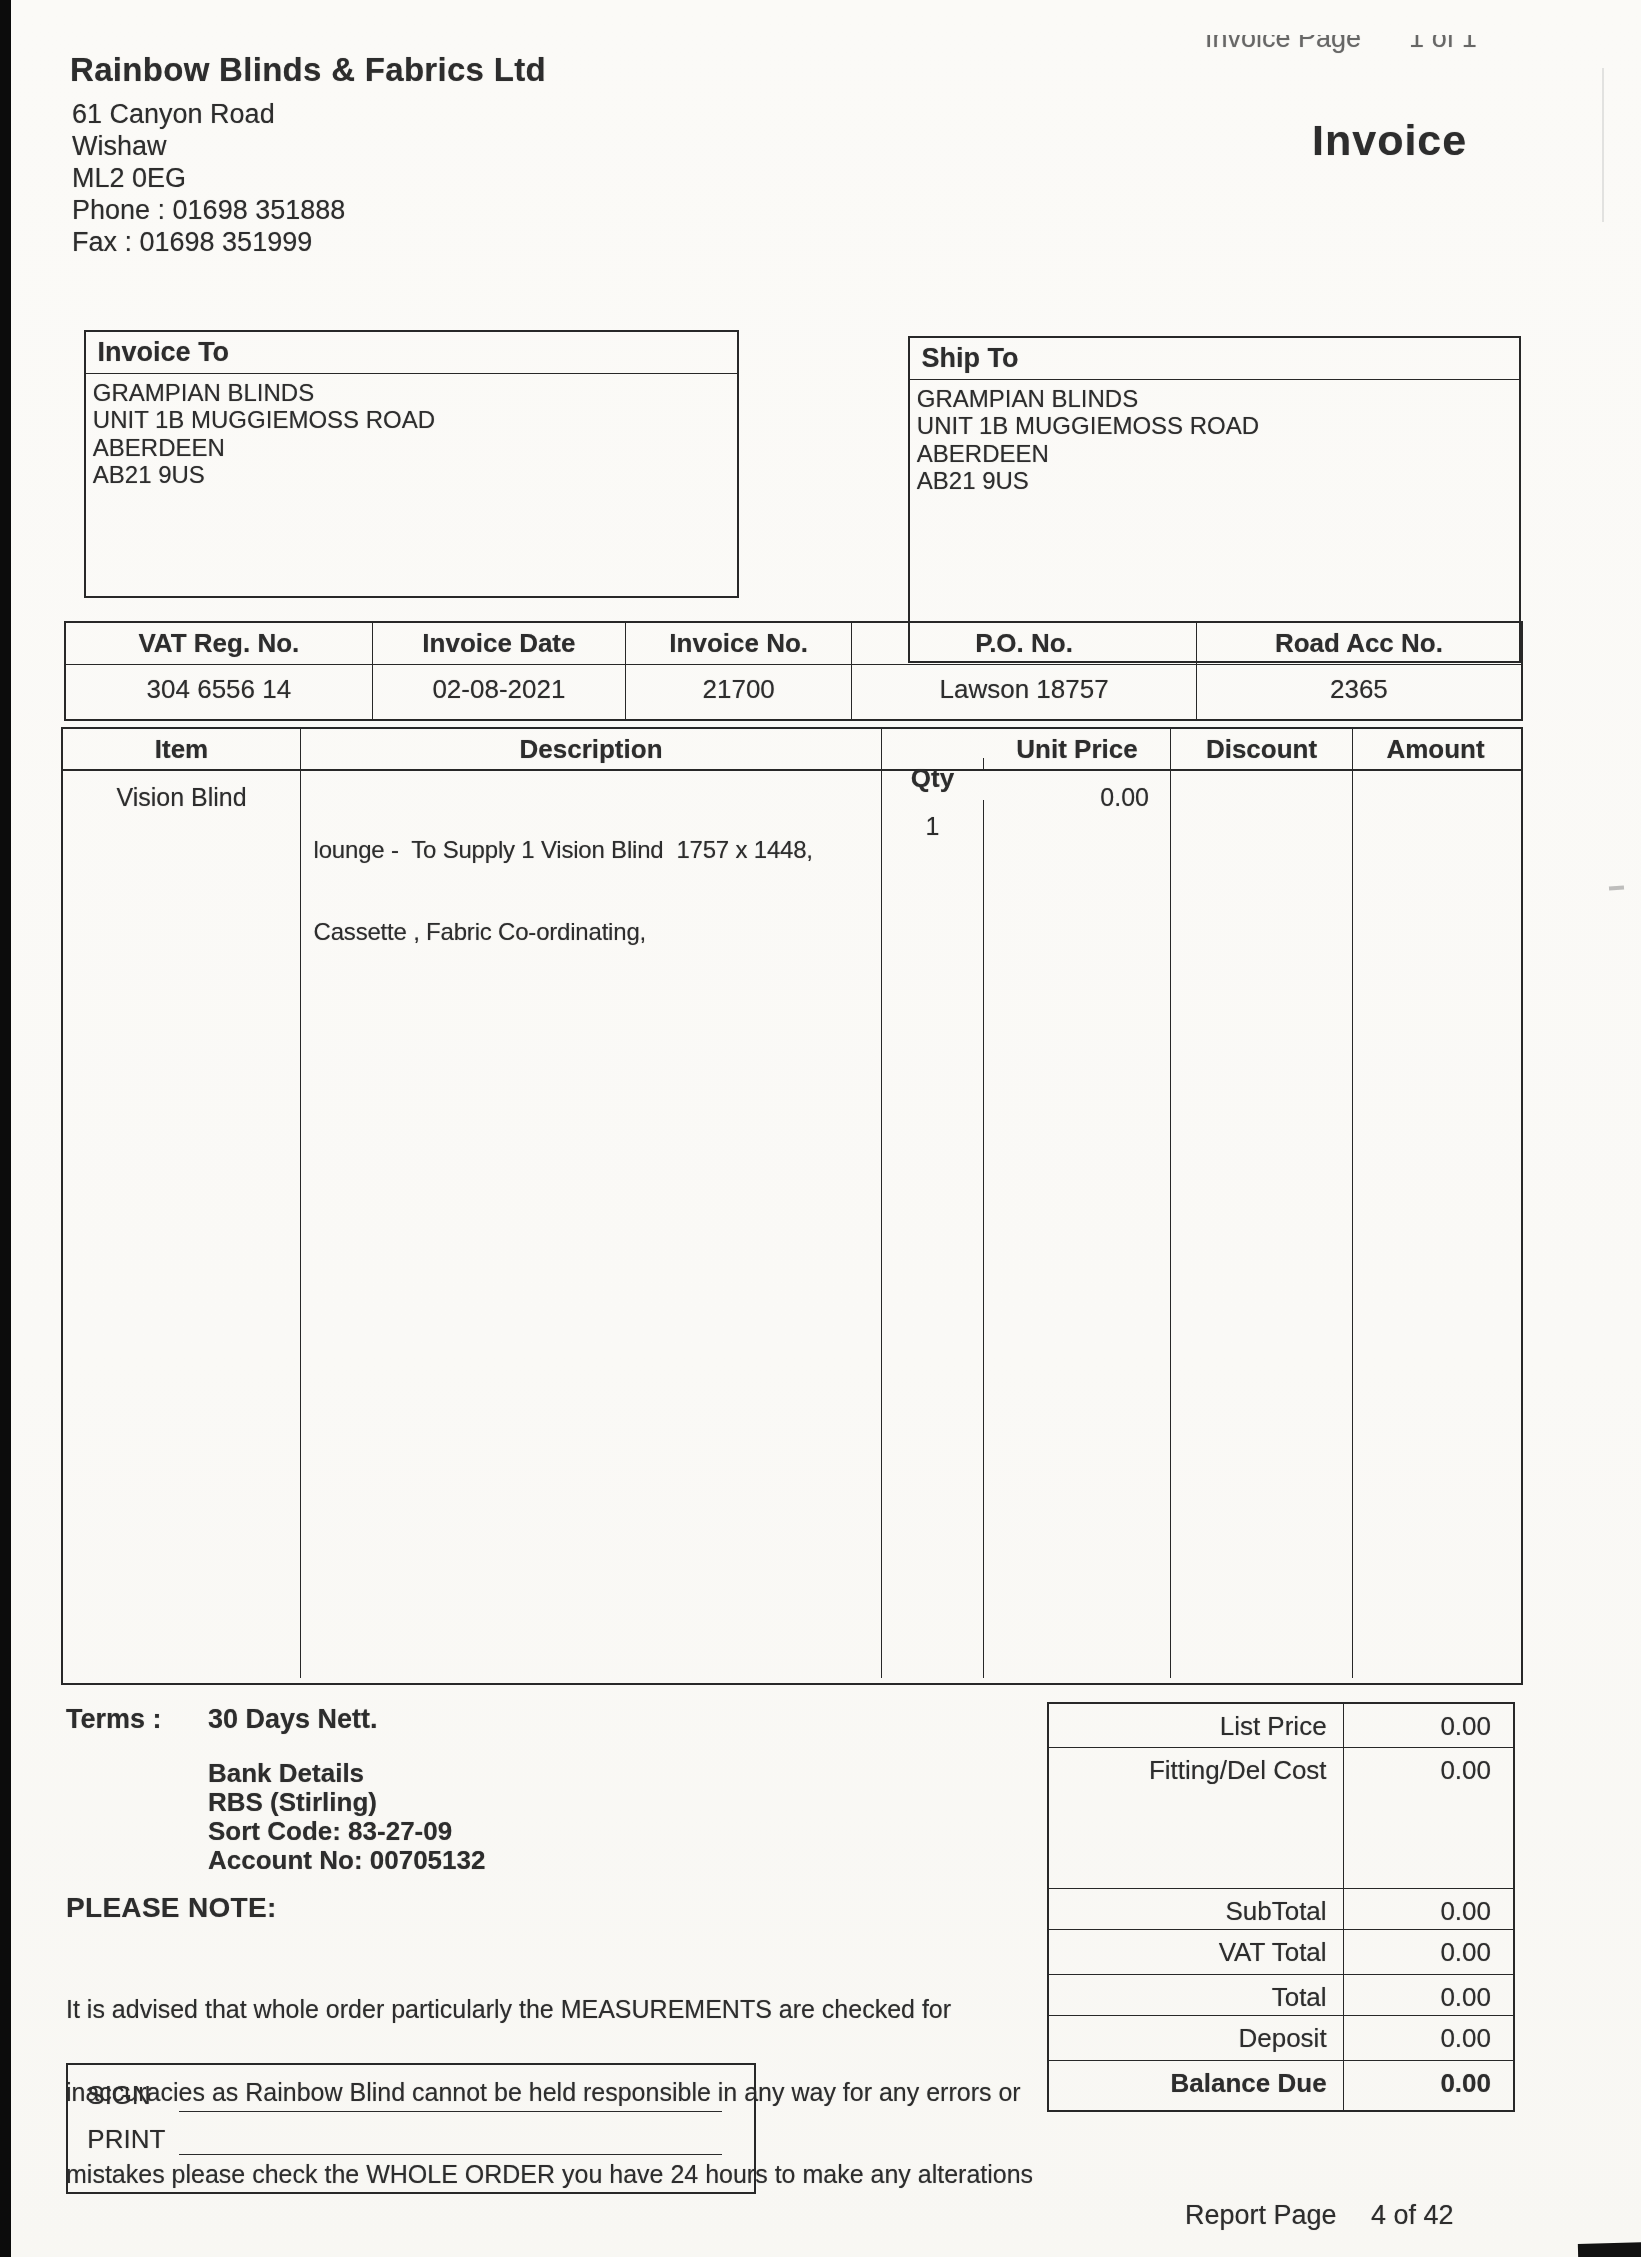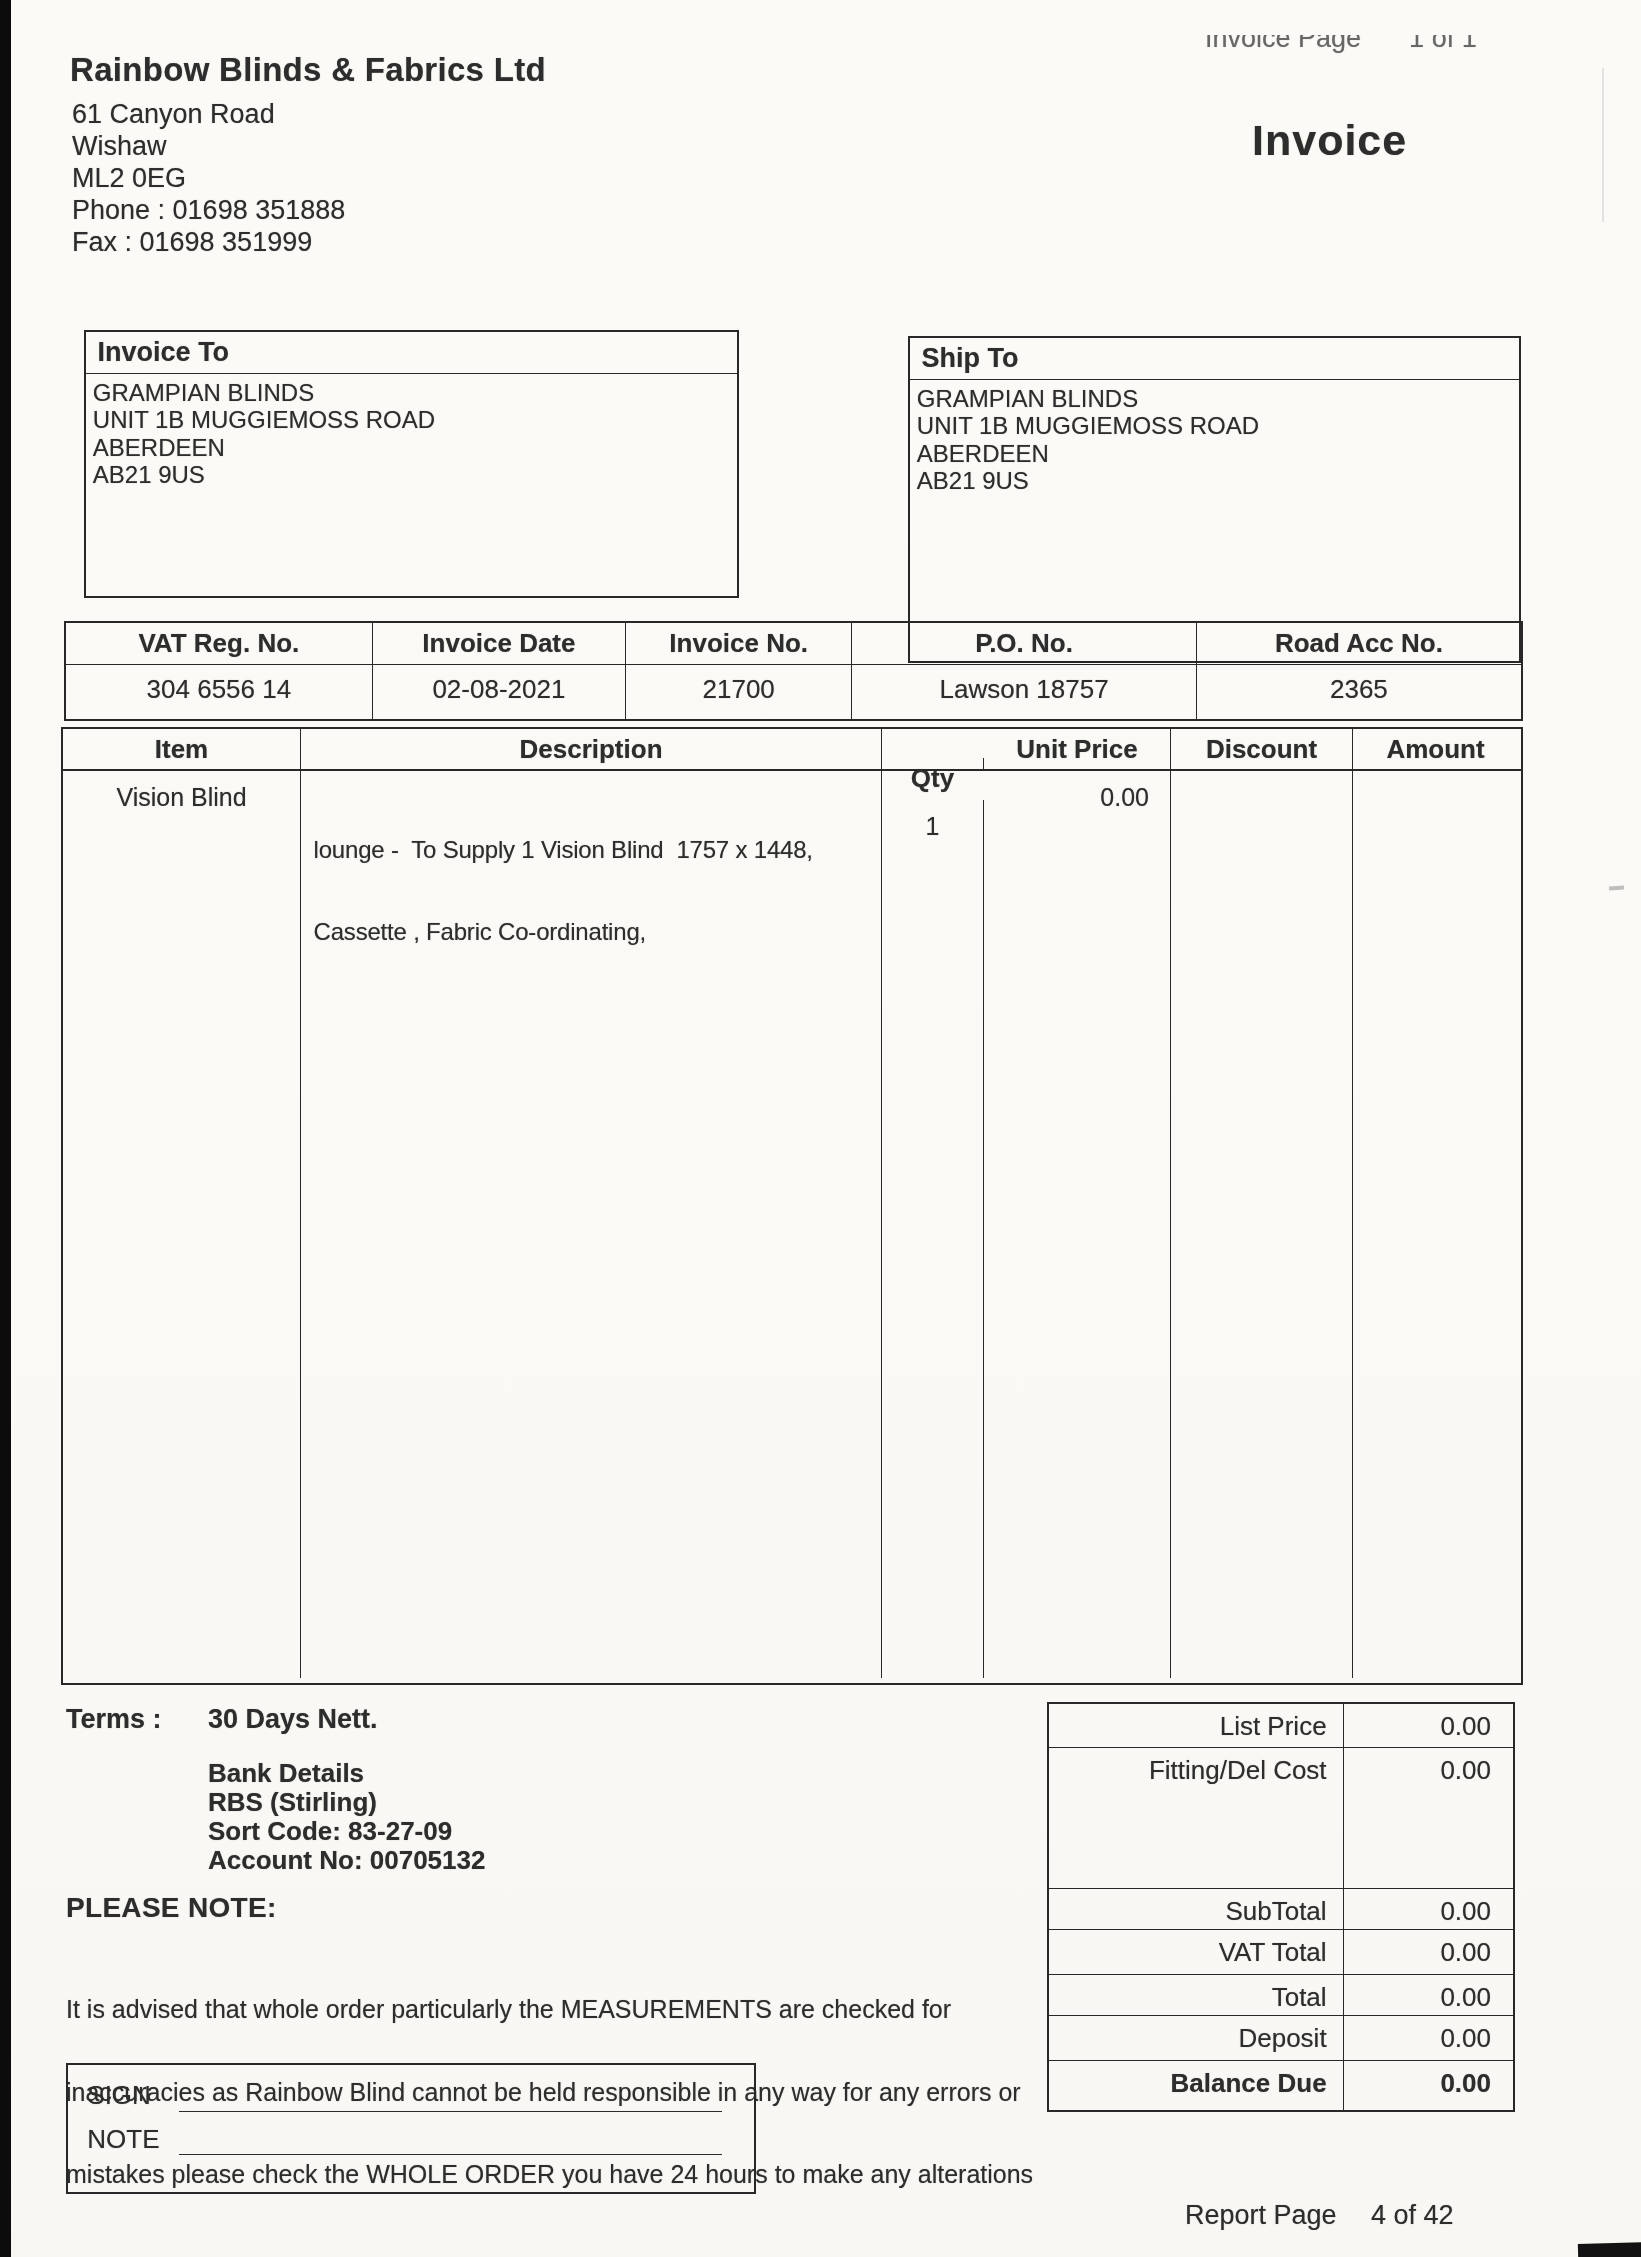--- a/index.html
+++ b/index.html
@@ -15,21 +15,21 @@
   
   .edge-strip{left:0;top:0;width:10.6px;height:2257px;background:#0c0c0c;}
   .corner-mark{left:1578px;top:2243px;width:68px;height:14.5px;background:#121212;transform:rotate(-1.5deg);}
   .speckle-dash{left:1609px;top:886px;width:15.4px;height:3.9px;background:#8d8d8d;opacity:.55;transform:rotate(-4deg);}
   .fold-line{left:1602px;top:68px;width:1.9px;height:154px;background:#c9c9c9;opacity:.5;}
 
   
   .clip-head{left:1205px;top:35px;width:328px;height:27px;overflow:hidden;opacity:.82;}
   .clip-head .inner{position:relative;top:-11.6px;display:flex;gap:48px;font-size:27px;color:#474747;white-space:nowrap;}
 
-  .doc-title{left:1252px;top:116px;font-size:43px;font-weight:bold;letter-spacing:1px;}
+  .doc-title{left:1312px;top:116px;font-size:43px;font-weight:bold;letter-spacing:1px;}
 
   .company-name{left:70px;top:51px;font-size:33px;font-weight:bold;letter-spacing:0.3px;}
   .company-address{left:72px;top:98px;font-size:27px;line-height:32px;}
 
   
   .addr-box{border:2.9px solid #282828;}
   .box-invoice-to{left:84px;top:330px;width:655px;height:268px;}
   .box-ship-to{left:908px;top:336px;width:613px;height:327px;}
   .addr-box .hd{height:42px;border-bottom:1.9px solid #282828;font-weight:bold;font-size:27px;line-height:41px;padding-left:11.6px;}
   .addr-box .bd{padding:4.8px 0 0 6.8px;font-size:24px;line-height:27.5px;}
@@ -220,21 +220,21 @@
     </div>
     <div class="trow h-balance balance">
       <div class="lab">Balance Due</div>
       <div class="val">0.00</div>
     </div>
   </div>
 
   <div class="abs signbox">
     <div class="lbl sign">SIGN</div>
     <div class="line l1"></div>
-    <div class="lbl print">NOTE</div>
+    <div class="lbl print">PRINT</div>
     <div class="line l2"></div>
   </div>
 
   <div class="abs footer-label">Report Page</div>
   <div class="abs footer-value">4 of 42</div>
 
 </div>
 
 
 </body></html>

